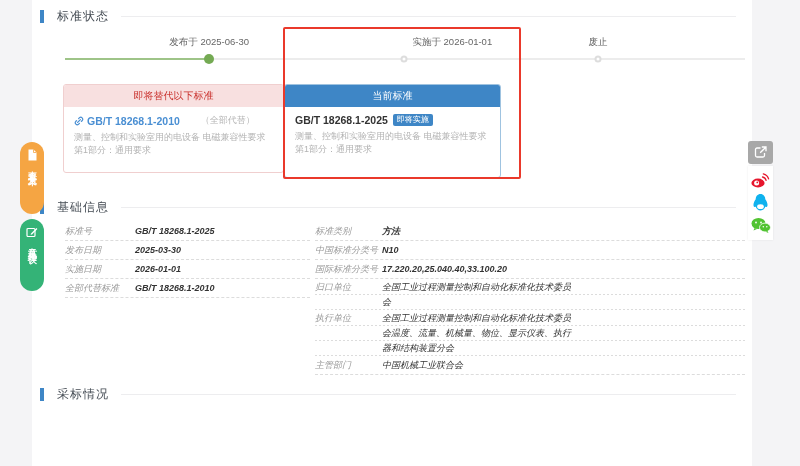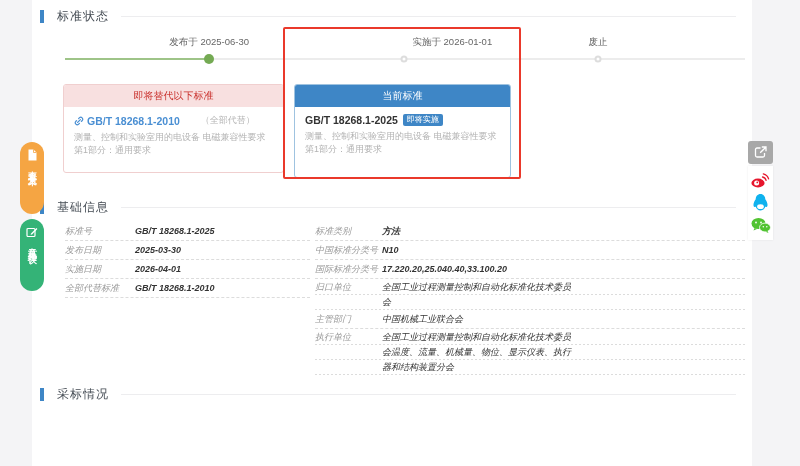--- a/index.html
+++ b/index.html
@@ -123,21 +123,21 @@
             <path d="M3.6 6.4 L6.4 3.6 M2.6 4.6 l-0.9 0.9 a2 2 0 0 0 2.8 2.8 l0.9-0.9 M7.4 5.4 l0.9-0.9 a2 2 0 0 0-2.8-2.8 l-0.9 0.9" stroke="#4a8fd3" fill="none" stroke-width="1.2" stroke-linecap="round"></path>
           </svg>
         </span>
         <span class="card-code link">GB/T 18268.1-2010</span>
         <span class="card-note">（全部代替）</span>
       </div>
       <div class="card-desc">测量、控制和实验室用的电设备 电磁兼容性要求 第1部分：通用要求</div>
     </div>
   </div>
 
-  <div class="card curr" style="left:262px;">
+  <div class="card curr" style="left:252px;">
     <div class="card-head">当前标准</div>
     <div class="card-body">
       <div class="card-code-row">
         <span class="card-code">GB/T 18268.1-2025</span>
         <span class="badge">即将实施</span>
       </div>
       <div class="card-desc">测量、控制和实验室用的电设备 电磁兼容性要求 第1部分：通用要求</div>
     </div>
   </div>
 
@@ -151,21 +151,21 @@
     <div class="info-row">
       <span class="info-label">标准号</span>
       <span class="info-value">GB/T 18268.1-2025</span>
     </div>
     <div class="info-row">
       <span class="info-label">发布日期</span>
       <span class="info-value">2025-03-30</span>
     </div>
     <div class="info-row">
       <span class="info-label">实施日期</span>
-      <span class="info-value">2026-04-01</span>
+      <span class="info-value">2026-01-01</span>
     </div>
     <div class="info-row">
       <span class="info-label">全部代替标准</span>
       <span class="info-value">GB/T 18268.1-2010</span>
     </div>
   </div>
 
   <div class="info-col right" style="left:283px;">
     <div class="info-row">
       <span class="info-label">标准类别</span>
@@ -176,27 +176,27 @@
       <span class="info-value">N10</span>
     </div>
     <div class="info-row">
       <span class="info-label">国际标准分类号</span>
       <span class="info-value">17.220.20,25.040.40,33.100.20</span>
     </div>
     <div class="info-row nob dash2">
       <span class="info-label">归口单位</span>
       <span class="info-value link">全国工业过程测量控制和自动化标准化技术委员会</span>
     </div>
-    <div class="info-row">
-      <span class="info-label">主管部门</span>
-      <span class="info-value link">中国机械工业联合会</span>
-    </div>
     <div class="info-row nob dash3">
       <span class="info-label">执行单位</span>
       <span class="info-value link">全国工业过程测量控制和自动化标准化技术委员会温度、流量、机械量、物位、显示仪表、执行器和结构装置分会</span>
+    </div>
+    <div class="info-row">
+      <span class="info-label">主管部门</span>
+      <span class="info-value link">中国机械工业联合会</span>
     </div>
   </div>
 
   <div class="sec-header" style="left:8px; top:386px;">
     <div class="sec-bar"></div>
     <div class="sec-title">采标情况</div>
     <div class="sec-line"></div>
   </div>
 
 </div>

